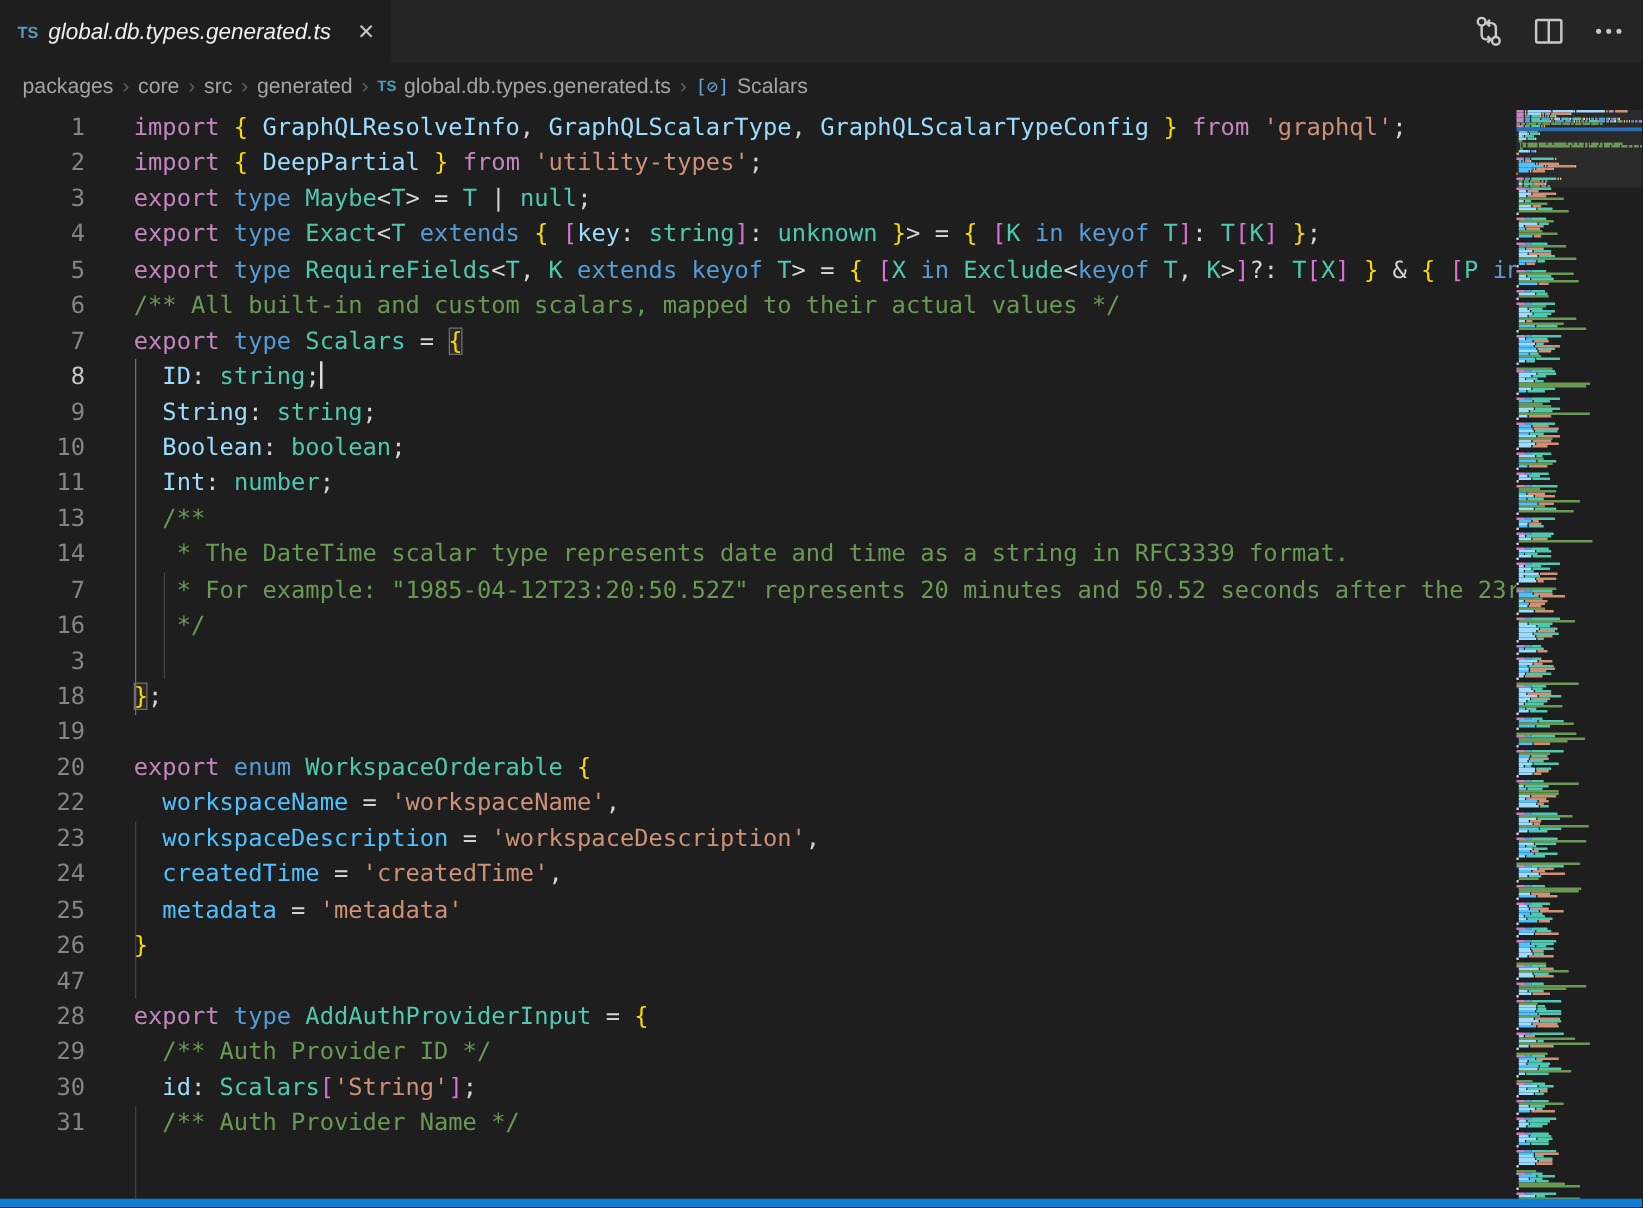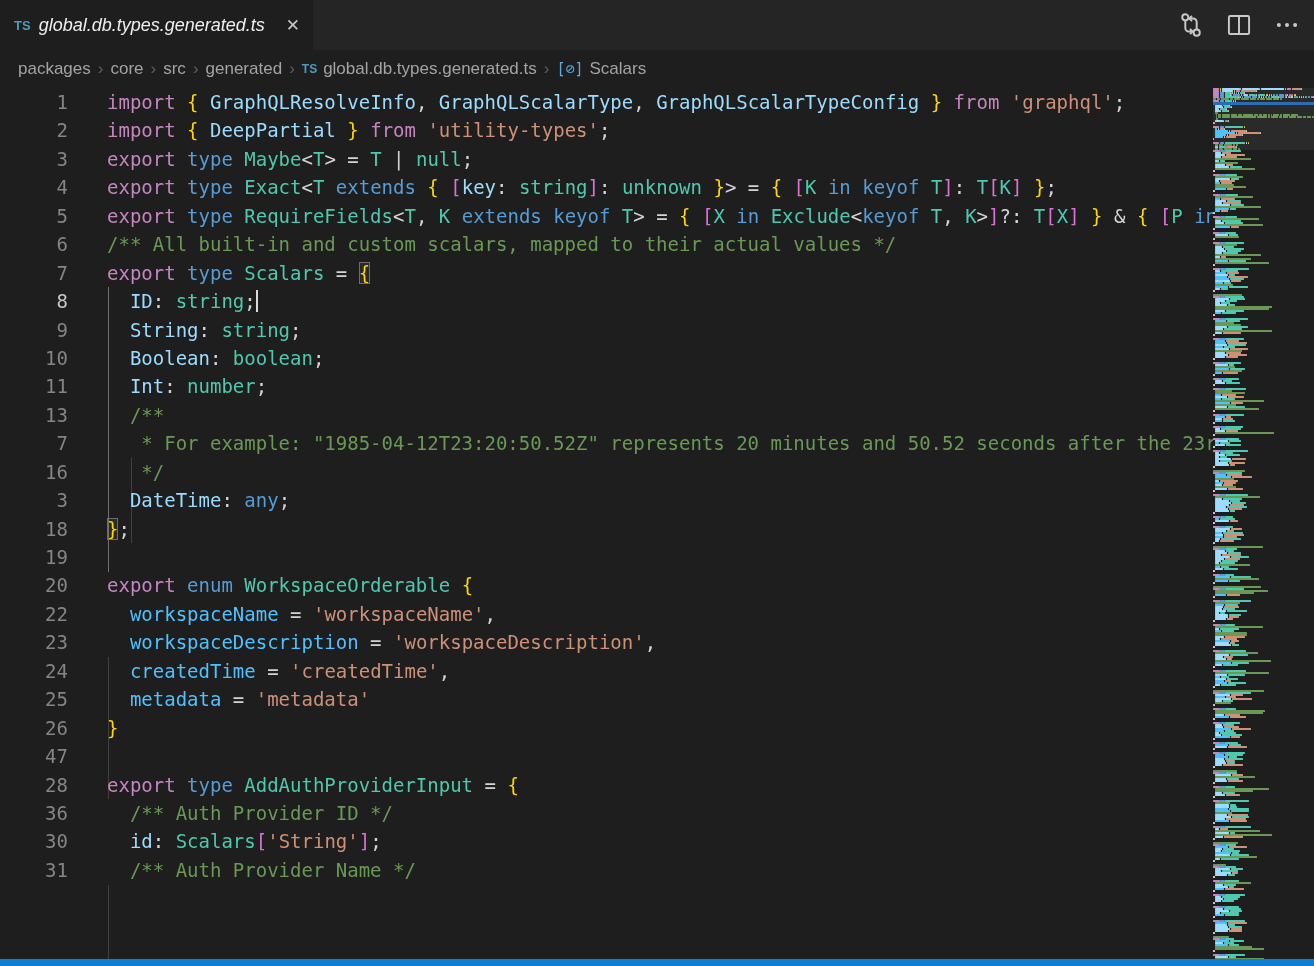--- a/index.html
+++ b/index.html
@@ -122,34 +122,35 @@
       <div class="line"><span class="num">3</span><span class="code"><span class="tok" style="color: rgb(197, 134, 192);">export </span><span class="tok" style="color: rgb(86, 156, 214);">type </span><span class="tok" style="color: rgb(78, 201, 176);">Maybe</span><span class="tok" style="color: rgb(212, 212, 212);">&lt;</span><span class="tok" style="color: rgb(78, 201, 176);">T</span><span class="tok" style="color: rgb(212, 212, 212);">&gt; = </span><span class="tok" style="color: rgb(78, 201, 176);">T</span><span class="tok" style="color: rgb(212, 212, 212);"> | </span><span class="tok" style="color: rgb(78, 201, 176);">null</span><span class="tok" style="color: rgb(212, 212, 212);">;</span></span></div>
       <div class="line"><span class="num">4</span><span class="code"><span class="tok" style="color: rgb(197, 134, 192);">export </span><span class="tok" style="color: rgb(86, 156, 214);">type </span><span class="tok" style="color: rgb(78, 201, 176);">Exact</span><span class="tok" style="color: rgb(212, 212, 212);">&lt;</span><span class="tok" style="color: rgb(78, 201, 176);">T</span><span class="tok" style="color: rgb(86, 156, 214);"> extends </span><span class="tok" style="color: rgb(255, 215, 0);">{</span><span class="tok" style="color: rgb(212, 212, 212);"> </span><span class="tok" style="color: rgb(218, 112, 214);">[</span><span class="tok" style="color: rgb(156, 220, 254);">key</span><span class="tok" style="color: rgb(212, 212, 212);">: </span><span class="tok" style="color: rgb(78, 201, 176);">string</span><span class="tok" style="color: rgb(218, 112, 214);">]</span><span class="tok" style="color: rgb(212, 212, 212);">: </span><span class="tok" style="color: rgb(78, 201, 176);">unknown</span><span class="tok" style="color: rgb(212, 212, 212);"> </span><span class="tok" style="color: rgb(255, 215, 0);">}</span><span class="tok" style="color: rgb(212, 212, 212);">&gt; = </span><span class="tok" style="color: rgb(255, 215, 0);">{</span><span class="tok" style="color: rgb(212, 212, 212);"> </span><span class="tok" style="color: rgb(218, 112, 214);">[</span><span class="tok" style="color: rgb(78, 201, 176);">K</span><span class="tok" style="color: rgb(86, 156, 214);"> in </span><span class="tok" style="color: rgb(86, 156, 214);">keyof </span><span class="tok" style="color: rgb(78, 201, 176);">T</span><span class="tok" style="color: rgb(218, 112, 214);">]</span><span class="tok" style="color: rgb(212, 212, 212);">: </span><span class="tok" style="color: rgb(78, 201, 176);">T</span><span class="tok" style="color: rgb(218, 112, 214);">[</span><span class="tok" style="color: rgb(78, 201, 176);">K</span><span class="tok" style="color: rgb(218, 112, 214);">]</span><span class="tok" style="color: rgb(212, 212, 212);"> </span><span class="tok" style="color: rgb(255, 215, 0);">}</span><span class="tok" style="color: rgb(212, 212, 212);">;</span></span></div>
       <div class="line"><span class="num">5</span><span class="code"><span class="tok" style="color: rgb(197, 134, 192);">export </span><span class="tok" style="color: rgb(86, 156, 214);">type </span><span class="tok" style="color: rgb(78, 201, 176);">RequireFields</span><span class="tok" style="color: rgb(212, 212, 212);">&lt;</span><span class="tok" style="color: rgb(78, 201, 176);">T</span><span class="tok" style="color: rgb(212, 212, 212);">, </span><span class="tok" style="color: rgb(78, 201, 176);">K</span><span class="tok" style="color: rgb(86, 156, 214);"> extends </span><span class="tok" style="color: rgb(86, 156, 214);">keyof </span><span class="tok" style="color: rgb(78, 201, 176);">T</span><span class="tok" style="color: rgb(212, 212, 212);">&gt; = </span><span class="tok" style="color: rgb(255, 215, 0);">{</span><span class="tok" style="color: rgb(212, 212, 212);"> </span><span class="tok" style="color: rgb(218, 112, 214);">[</span><span class="tok" style="color: rgb(78, 201, 176);">X</span><span class="tok" style="color: rgb(86, 156, 214);"> in </span><span class="tok" style="color: rgb(78, 201, 176);">Exclude</span><span class="tok" style="color: rgb(212, 212, 212);">&lt;</span><span class="tok" style="color: rgb(86, 156, 214);">keyof </span><span class="tok" style="color: rgb(78, 201, 176);">T</span><span class="tok" style="color: rgb(212, 212, 212);">, </span><span class="tok" style="color: rgb(78, 201, 176);">K</span><span class="tok" style="color: rgb(212, 212, 212);">&gt;</span><span class="tok" style="color: rgb(218, 112, 214);">]</span><span class="tok" style="color: rgb(212, 212, 212);">?: </span><span class="tok" style="color: rgb(78, 201, 176);">T</span><span class="tok" style="color: rgb(218, 112, 214);">[</span><span class="tok" style="color: rgb(78, 201, 176);">X</span><span class="tok" style="color: rgb(218, 112, 214);">]</span><span class="tok" style="color: rgb(212, 212, 212);"> </span><span class="tok" style="color: rgb(255, 215, 0);">}</span><span class="tok" style="color: rgb(212, 212, 212);"> &amp; </span><span class="tok" style="color: rgb(255, 215, 0);">{</span><span class="tok" style="color: rgb(212, 212, 212);"> </span><span class="tok" style="color: rgb(218, 112, 214);">[</span><span class="tok" style="color: rgb(78, 201, 176);">P</span><span class="tok" style="color: rgb(86, 156, 214);"> in </span></span></div>
       <div class="line"><span class="num">6</span><span class="code"><span class="tok" style="color: rgb(106, 153, 85);">/** All built-in and custom scalars, mapped to their actual values */</span></span></div>
       <div class="line"><span class="num">7</span><span class="code"><span class="tok" style="color: rgb(197, 134, 192);">export </span><span class="tok" style="color: rgb(86, 156, 214);">type </span><span class="tok" style="color: rgb(78, 201, 176);">Scalars</span><span class="tok" style="color: rgb(212, 212, 212);"> = </span><span class="tok bm" style="color: rgb(255, 215, 0);">{</span></span></div>
       <div class="line cur"><span class="num">8</span><span class="code"><span class="tok" style="color: rgb(212, 212, 212);">  </span><span class="tok" style="color: rgb(156, 220, 254);">ID</span><span class="tok" style="color: rgb(212, 212, 212);">: </span><span class="tok" style="color: rgb(78, 201, 176);">string</span><span class="tok" style="color: rgb(212, 212, 212);">;</span><span class="caret"></span></span></div>
       <div class="line"><span class="num">9</span><span class="code"><span class="tok" style="color: rgb(212, 212, 212);">  </span><span class="tok" style="color: rgb(156, 220, 254);">String</span><span class="tok" style="color: rgb(212, 212, 212);">: </span><span class="tok" style="color: rgb(78, 201, 176);">string</span><span class="tok" style="color: rgb(212, 212, 212);">;</span></span></div>
       <div class="line"><span class="num">10</span><span class="code"><span class="tok" style="color: rgb(212, 212, 212);">  </span><span class="tok" style="color: rgb(156, 220, 254);">Boolean</span><span class="tok" style="color: rgb(212, 212, 212);">: </span><span class="tok" style="color: rgb(78, 201, 176);">boolean</span><span class="tok" style="color: rgb(212, 212, 212);">;</span></span></div>
       <div class="line"><span class="num">11</span><span class="code"><span class="tok" style="color: rgb(212, 212, 212);">  </span><span class="tok" style="color: rgb(156, 220, 254);">Int</span><span class="tok" style="color: rgb(212, 212, 212);">: </span><span class="tok" style="color: rgb(78, 201, 176);">number</span><span class="tok" style="color: rgb(212, 212, 212);">;</span></span></div>
       <div class="line"><span class="num">13</span><span class="code"><span class="tok" style="color: rgb(106, 153, 85);">  /**</span></span></div>
+      <div class="line"><span class="num">14</span><span class="code"><span class="tok" style="color: rgb(106, 153, 85);">   * The DateTime scalar type represents date and time as a string in RFC3339 format.</span></span></div>
       <div class="line"><span class="num">7</span><span class="code"><span class="tok" style="color: rgb(106, 153, 85);">   * For example: "1985-04-12T23:20:50.52Z" represents 20 minutes and 50.52 seconds after the 23rd hour of April 12th, 1985 in UTC.</span></span></div>
       <div class="line"><span class="num">16</span><span class="code"><span class="tok" style="color: rgb(106, 153, 85);">   */</span></span></div>
-      <div class="line"><span class="num">3</span><span class="code"><span class="tok" style="color: rgb(212, 212, 212);">  </span><span class="tok" style="color: rgb(156, 220, 254);">DateTime</span><span class="tok" style="color: rgb(212, 212, 212);">: </span><span class="tok" style="color: rgb(86, 156, 214);">any</span><span class="tok" style="color: rgb(212, 212, 212);">;</span></span></div>
+      <div class="line"><span class="num">3</span></div>
       <div class="line"><span class="num">18</span><span class="code"><span class="tok bm" style="color: rgb(255, 215, 0);">}</span><span class="tok" style="color: rgb(212, 212, 212);">;</span></span></div>
       <div class="line"><span class="num">19</span><span class="code"></span></div>
       <div class="line"><span class="num">20</span><span class="code"><span class="tok" style="color: rgb(197, 134, 192);">export </span><span class="tok" style="color: rgb(86, 156, 214);">enum </span><span class="tok" style="color: rgb(78, 201, 176);">WorkspaceOrderable</span><span class="tok" style="color: rgb(212, 212, 212);"> </span><span class="tok" style="color: rgb(255, 215, 0);">{</span></span></div>
       <div class="line"><span class="num">22</span><span class="code"><span class="tok" style="color: rgb(212, 212, 212);">  </span><span class="tok" style="color: rgb(79, 193, 255);">workspaceName</span><span class="tok" style="color: rgb(212, 212, 212);"> = </span><span class="tok" style="color: rgb(206, 145, 120);">'workspaceName'</span><span class="tok" style="color: rgb(212, 212, 212);">,</span></span></div>
       <div class="line"><span class="num">23</span><span class="code"><span class="tok" style="color: rgb(212, 212, 212);">  </span><span class="tok" style="color: rgb(79, 193, 255);">workspaceDescription</span><span class="tok" style="color: rgb(212, 212, 212);"> = </span><span class="tok" style="color: rgb(206, 145, 120);">'workspaceDescription'</span><span class="tok" style="color: rgb(212, 212, 212);">,</span></span></div>
       <div class="line"><span class="num">24</span><span class="code"><span class="tok" style="color: rgb(212, 212, 212);">  </span><span class="tok" style="color: rgb(79, 193, 255);">createdTime</span><span class="tok" style="color: rgb(212, 212, 212);"> = </span><span class="tok" style="color: rgb(206, 145, 120);">'createdTime'</span><span class="tok" style="color: rgb(212, 212, 212);">,</span></span></div>
       <div class="line"><span class="num">25</span><span class="code"><span class="tok" style="color: rgb(212, 212, 212);">  </span><span class="tok" style="color: rgb(79, 193, 255);">metadata</span><span class="tok" style="color: rgb(212, 212, 212);"> = </span><span class="tok" style="color: rgb(206, 145, 120);">'metadata'</span></span></div>
       <div class="line"><span class="num">26</span><span class="code"><span class="tok" style="color: rgb(255, 215, 0);">}</span></span></div>
       <div class="line"><span class="num">47</span><span class="code"></span></div>
       <div class="line"><span class="num">28</span><span class="code"><span class="tok" style="color: rgb(197, 134, 192);">export </span><span class="tok" style="color: rgb(86, 156, 214);">type </span><span class="tok" style="color: rgb(78, 201, 176);">AddAuthProviderInput</span><span class="tok" style="color: rgb(212, 212, 212);"> = </span><span class="tok" style="color: rgb(255, 215, 0);">{</span></span></div>
-      <div class="line"><span class="num">36</span><span class="code"><span class="tok" style="color: rgb(106, 153, 85);">  /** Auth Provider ID */</span></span></div>
+      <div class="line"><span class="num">29</span><span class="code"><span class="tok" style="color: rgb(106, 153, 85);">  /** Auth Provider ID */</span></span></div>
       <div class="line"><span class="num">30</span><span class="code"><span class="tok" style="color: rgb(212, 212, 212);">  </span><span class="tok" style="color: rgb(156, 220, 254);">id</span><span class="tok" style="color: rgb(212, 212, 212);">: </span><span class="tok" style="color: rgb(78, 201, 176);">Scalars</span><span class="tok" style="color: rgb(218, 112, 214);">[</span><span class="tok" style="color: rgb(206, 145, 120);">'String'</span><span class="tok" style="color: rgb(218, 112, 214);">]</span><span class="tok" style="color: rgb(212, 212, 212);">;</span></span></div>
       <div class="line"><span class="num">31</span><span class="code"><span class="tok" style="color: rgb(106, 153, 85);">  /** Auth Provider Name */</span></span></div>
     </div>
 
   <div class="minimap" id="minimap">
     <div class="slider"></div>
   <div class="mseg" style="left: 0px; top: 0px; width: 6px; background: rgb(197, 134, 192);"></div>
       <div class="mseg" style="left: 7px; top: 0px; width: 1px; background: rgb(255, 215, 0);"></div>
       <div class="mseg" style="left: 9px; top: 0px; width: 18px; background: rgb(156, 220, 254);"></div>
       <div class="mseg" style="left: 27px; top: 0px; width: 1px; background: rgb(212, 212, 212);"></div>

